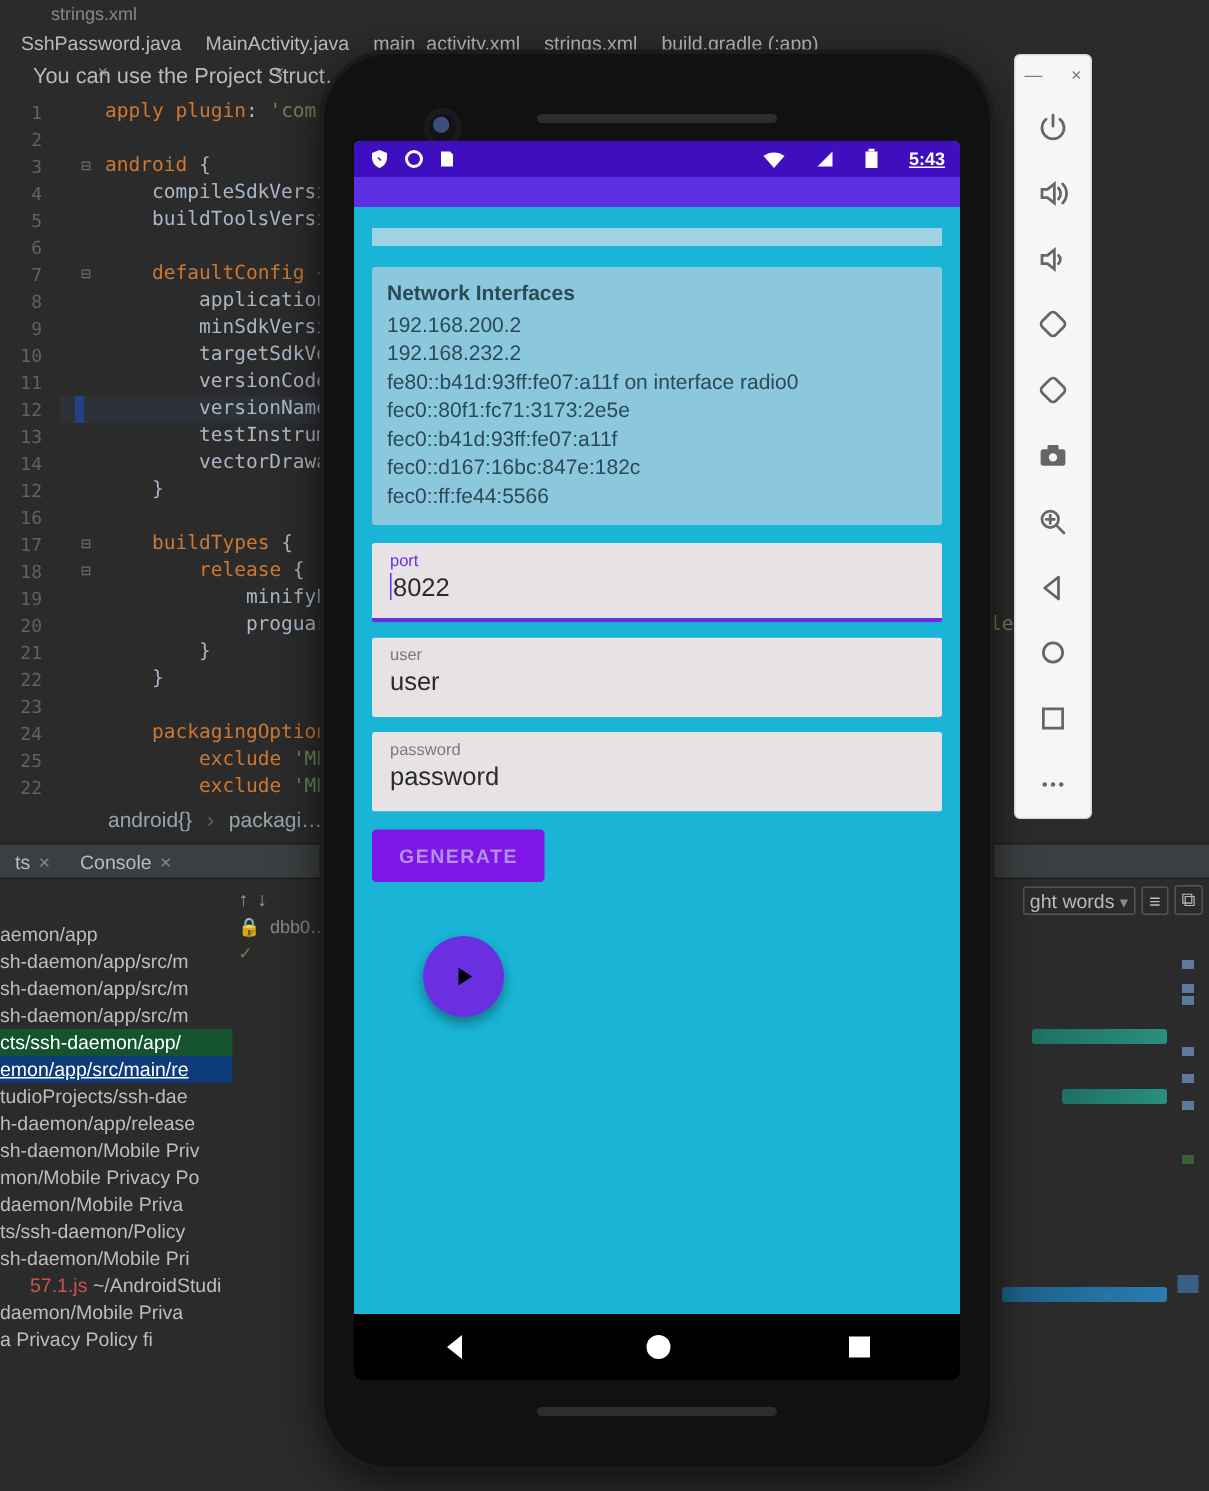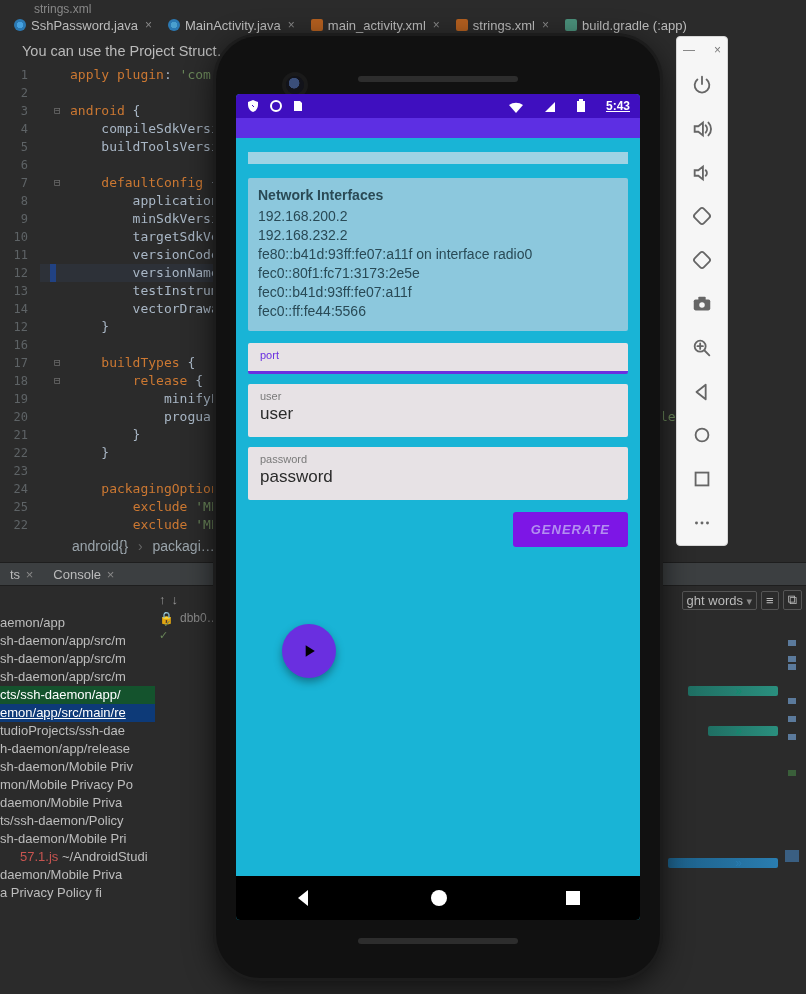--- a/index.html
+++ b/index.html
@@ -29,20 +29,21 @@
     font-size: 13px;
     color: #bbb;
   }
   .editor-tab {
     display: flex; align-items: center;
     padding: 2px 8px;
     height: 22px;
     color: #bbb;
     cursor: default;
     gap: 5px;
+    flex-direction: column;
   }
   .editor-tab .ticon { width: 12px; height: 12px; display:inline-block; }
   .editor-tab .close { color:#888; font-size:12px; margin-left:2px;}
   .ti-java { background: radial-gradient(circle,#45a1e0 40%,#2b79b3 41%); border-radius:50%; }
   .ti-java2 { background: radial-gradient(circle,#4aa0cf 40%,#2b79b3 41%); border-radius:50%; }
   .ti-xml { background:#b35f1f; border-radius:2px;}
   .ti-gradle { background:#4a8f7a; border-radius:2px;}
   
   .hint {
     position: absolute;
@@ -175,21 +176,21 @@
     position:absolute; bottom:34px; left:50%; transform:translateX(-50%);
     width:160px; height:6px; border-radius:4px; background:#2d2d2d;
   }
   
   .statusbar {
     height:24px; background:#3f0fbf;
     display:flex; align-items:center; justify-content:space-between;
     padding:0 10px; color:#fff; font-size:12px; font-weight:600;
   }
   .statusbar .left { display:flex; gap:10px; align-items:center;}
-  .statusbar .right { display:flex; gap:20px; align-items:flex-end;text-decoration:underline;}
+  .statusbar .right { display:flex; gap:20px; align-items:center;text-decoration:underline;}
   .ic { display:inline-block; }
   
   .appbar { height:20px; background:#5d2fe3;}
   
   .app-content { padding:14px 12px 0 12px; }
   .prog-track { height:12px; background:#9fd3e4; }
   .card {
     background:#8cc8dd;
     border-radius:2px;
     padding:8px 10px 10px 10px;
@@ -204,21 +205,21 @@
     background:#e7e2e5;
     border-radius:2px;
     padding:6px 12px 10px 12px;
     border-bottom:3px solid #6a2fe0;
   }
   .tf.nof { border-bottom:3px solid transparent; margin-top:10px;}
   .tf .lbl { font-size:11px; color:#6a2fe0;}
   .tf.nof .lbl { color:#7a7a7a;}
   .tf .val { font-size:17px; color:#2b2b2b; margin-top:2px;}
   .tf .val .cursor { display:inline-block; width:1px; height:18px; background:#6a2fe0; vertical-align:-3px; margin-right:1px;}
-  .btn-row { margin-top:12px; display:flex; justify-content:flex-end; align-items:center;font-style:italic;}
+  .btn-row { margin-top:12px; display:flex; justify-content:flex-start; align-items:center;}
   .gen-btn { background:#7d16e6; color:#b38ff0; font-weight:700; letter-spacing:1px; font-size:13px; padding:10px 18px; border-radius:3px;}
   .fab {
     position:absolute; left:46px; top:530px;
     width:54px; height:54px; border-radius:50%;
     background:#6a2fe0;
     display:flex; align-items:center; justify-content:center;
     box-shadow:0 4px 8px rgba(0,0,0,.35);
   }
   .fab svg { width:20px; height:20px;}
   
@@ -463,25 +464,27 @@
     <div class="app-content">
       <div class="prog-track"></div>
       <div class="card">
         <div class="title">Network Interfaces</div>
         <div id="netlines">
             <div>192.168.200.2</div>
             <div>192.168.232.2</div>
             <div>fe80::b41d:93ff:fe07:a11f on interface radio0</div>
             <div>fec0::80f1:fc71:3173:2e5e</div>
             <div>fec0::b41d:93ff:fe07:a11f</div>
+            <div>fec0::d167:16bc:847e:182c</div>
             <div>fec0::ff:fe44:5566</div>
           </div>
       </div>
       <div class="tf">
         <div class="lbl">port</div>
+        <div class="val"><span class="cursor"></span><span>8022</span></div>
       </div>
       <div class="tf nof">
         <div class="lbl">user</div>
         <div class="val">user</div>
       </div>
       <div class="tf nof">
         <div class="lbl">password</div>
         <div class="val">password</div>
       </div>
       <div class="btn-row">

